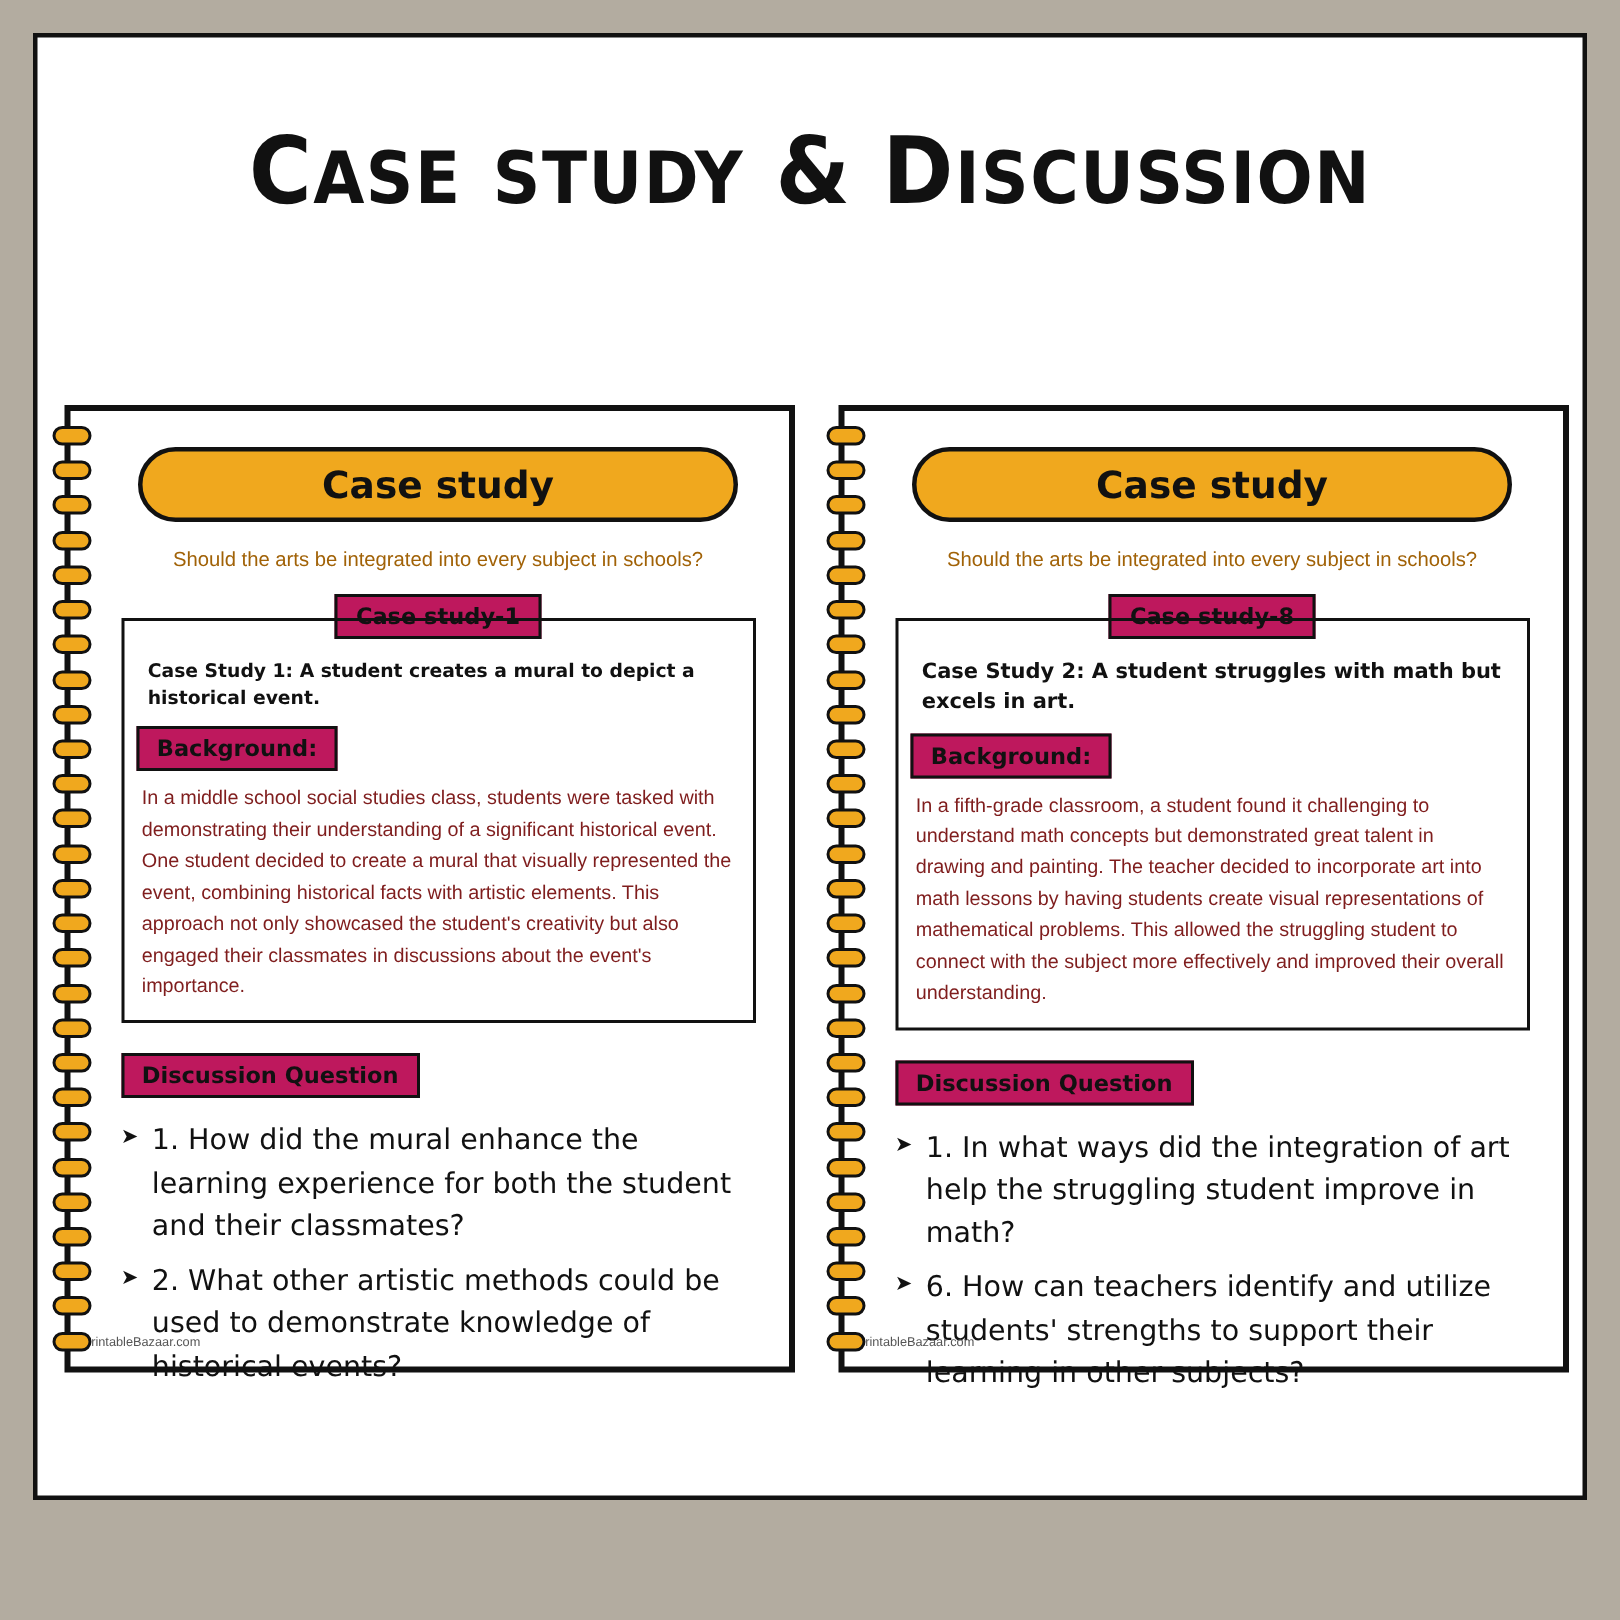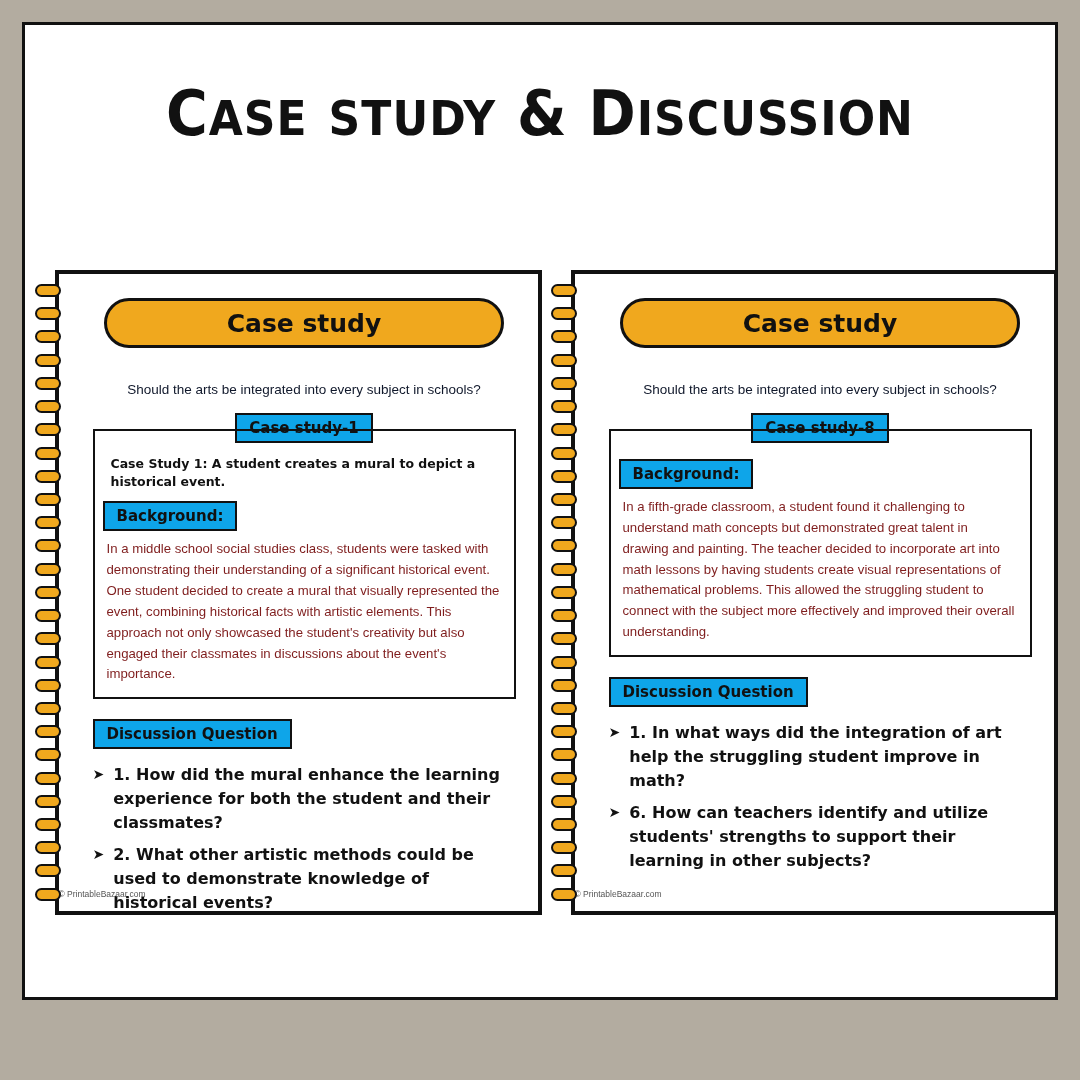--- a/index.html
+++ b/index.html
@@ -72,21 +72,21 @@
   .ring {
     width: 26px;
     height: 13px;
     border: 2.5px solid #111111;
     border-radius: 13px;
     background: #f0a81e;
     box-sizing: border-box;
   }
   .card {
     position: absolute;
-    left: 20px;
+    left: 8px;
     top: 0;
     width: 487px;
     height: 645px;
     border: 4px solid #111111;
     background: #ffffff;
     box-sizing: border-box;
     padding: 16px 22px 10px 34px;
   }
   .pill {
     margin: 8px auto 0 auto;
@@ -98,29 +98,29 @@
     display: flex;
     align-items: center;
     justify-content: center;
     font-family: "DejaVu Sans", sans-serif;
     font-weight: bold;
     font-size: 25px;
     color: #111111;
     box-sizing: border-box;
   }
   .prompt {
-    margin-top: 34px;
+    margin-top: 17px;
     text-align: center;
     font-size: 13.5px;
-    color: #0f172a;
+    color: #a16207;
     font-family: "Liberation Sans", sans-serif;
   }
   .label-tag {
     display: inline-block;
-    background: #0ea5e9;
+    background: #be185d;
     border: 2.5px solid #111111;
     font-family: "DejaVu Sans", sans-serif;
     font-weight: bold;
     font-size: 15px;
     color: #111111;
     padding: 4px 12px 4px 12px;
   }
   .tag-center {
     text-align: center;
     margin-top: 16px;
@@ -168,22 +168,22 @@
   }
   .q-arrow {
     font-size: 14px;
     line-height: 1.5;
     color: #111111;
     flex: 0 0 auto;
     padding-top: 1px;
   }
   .q-text {
     font-family: "DejaVu Sans", sans-serif;
-    font-weight: bold;
-    font-size: 16px;
+    font-weight: normal;
+    font-size: 19px;
     line-height: 1.5;
     color: #111111;
   }
   .footer {
     position: absolute;
     left: 0;
     bottom: 12px;
     width: 100%;
     text-align: left;
     font-size: 8.5px;
@@ -296,20 +296,21 @@
       </div>
       <div class="card">
         <div class="pill">Case study</div>
         <div class="prompt">Should the arts be integrated into every subject in schools?</div>
 
         <div class="tag-center">
           <span class="label-tag">Case study-8</span>
         </div>
 
         <div class="case-box">
+          <div class="case-heading big">Case Study 2: A student struggles with math but excels in art.</div>
           <div class="bg-tag-row">
             <span class="label-tag">Background:</span>
           </div>
           <div class="body-text">In a fifth-grade classroom, a student found it challenging to understand math concepts but demonstrated great talent in drawing and painting. The teacher decided to incorporate art into math lessons by having students create visual representations of mathematical problems. This allowed the struggling student to connect with the subject more effectively and improved their overall understanding.</div>
         </div>
 
         <div class="dq-row">
           <span class="label-tag">Discussion Question</span>
         </div>
 

